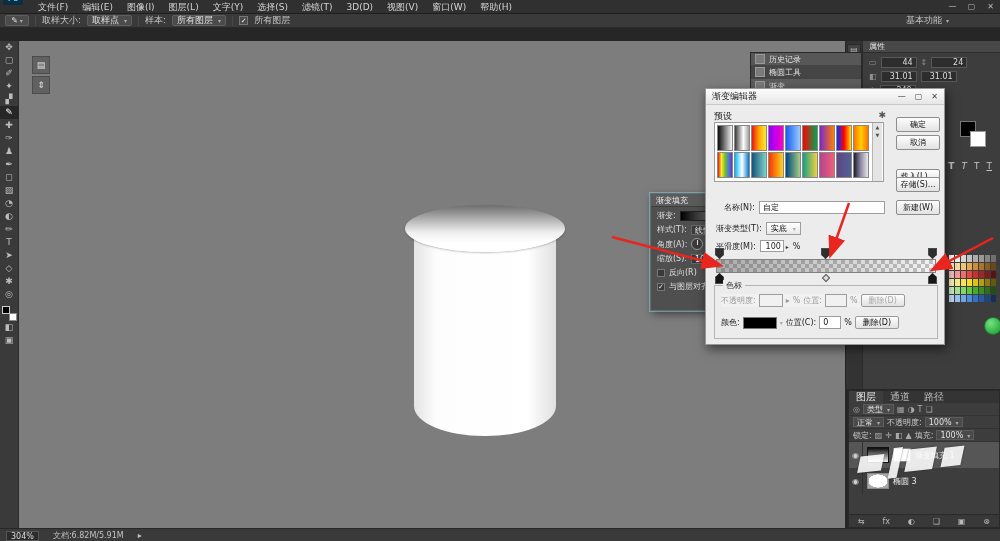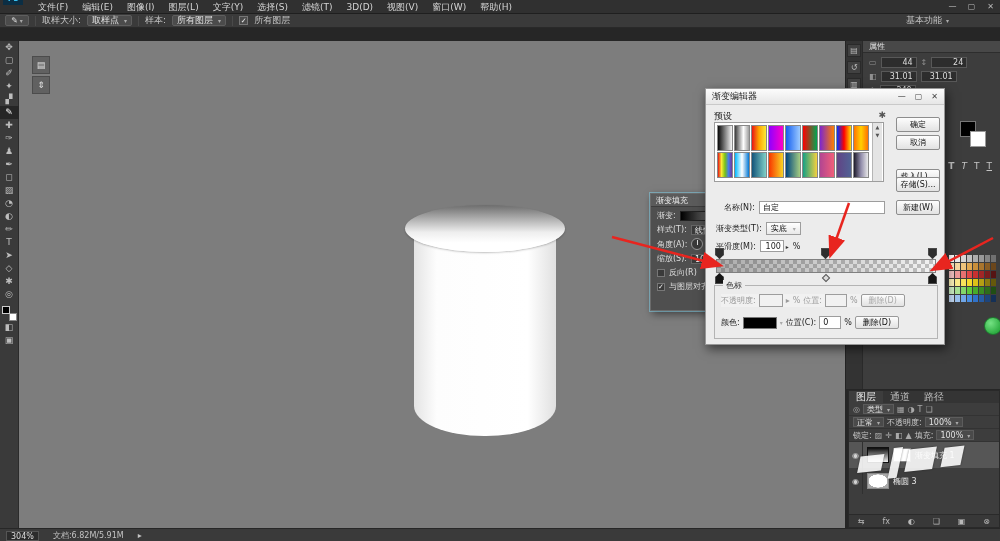--- a/index.html
+++ b/index.html
@@ -281,20 +281,34 @@
 
   <div class="canvasarea">
     <div class="canvas-widget">
       <div class="cw-tile">▤</div>
       <div class="cw-tile">⇕</div>
     </div>
     <div class="cup-body"></div>
     <div class="cup-top"></div>
   </div>
 
+  <div class="history">
+    <div class="hist-header">
+      <span class="hist-thumb"></span>
+      <span>历史记录</span>
+    </div>
+    <div class="hist-row">
+      <span class="hist-thumb"></span>
+      <span>椭圆工具</span>
+    </div>
+    <div class="hist-row selected">
+      <span class="hist-thumb"></span>
+      <span>渐变</span>
+    </div>
+  </div>
 
   <div class="gfill">
     <div class="gfill-title">渐变填充</div>
     <div class="gfill-row">
       <span>渐变:</span>
       <span class="gfill-strip" style="background-image: linear-gradient(90deg, rgb(0, 0, 0), rgb(255, 255, 255));"></span>
     </div>
     <div class="gfill-row">
       <span>样式(T):</span>
       <span class="gfill-field">线性</span>

